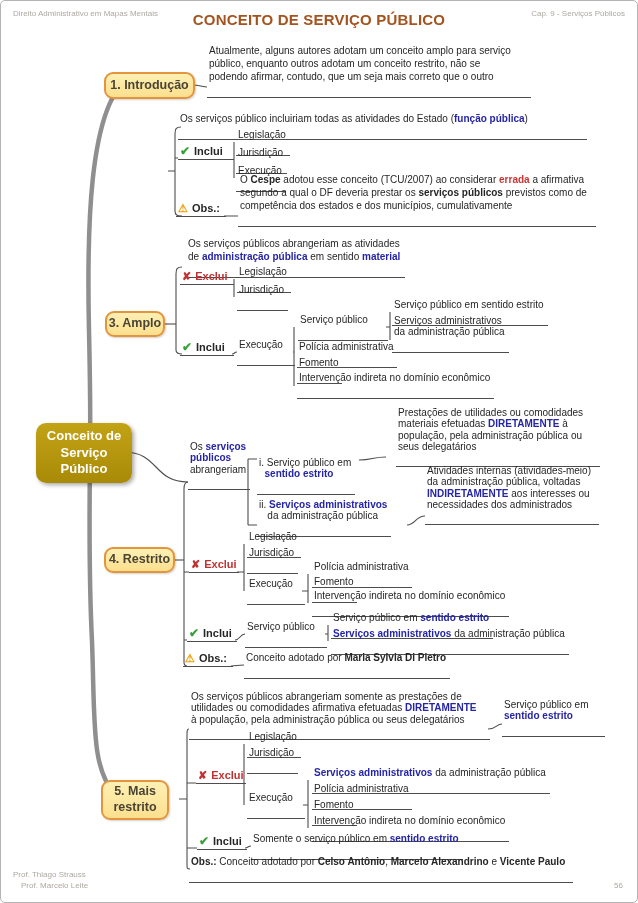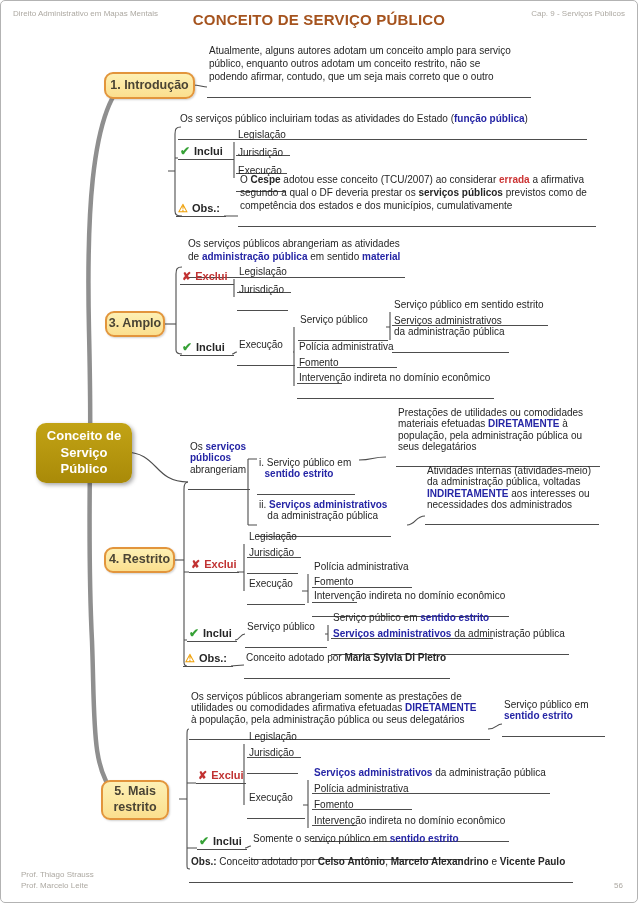--- a/index.html
+++ b/index.html
@@ -157,17 +157,17 @@
   <div class="lbl" style="left:311px;top:781px;"><span>Polícia administrativa</span></div>
   <div class="lbl" style="left:311px;top:797px;"><span>Fomento</span></div>
   <div class="lbl" style="left:311px;top:813px;"><span>Intervenção indireta no domínio econômico</span></div>
   <div class="tag" style="left:196px;top:833px;width:44px;">
     <span class="check">✔</span>
     <span>Inclui</span>
   </div>
   <div class="lbl" style="left:250px;top:831px;"><span>Somente o serviço público em </span><span class="blue">sentido estrito</span></div>
   <div class="lbl" style="left:188px;top:854px;width:378px;"><span class="b">Obs.:</span><span> Conceito adotado por </span><span class="b">Celso Antônio</span><span>, </span><span class="b">Marcelo Alexandrino</span><span> e </span><span class="b">Vicente Paulo</span></div>
 
-  <div class="ftr" style="left:20px;top:869px;">Prof. Thiago Strauss</div>
+  <div class="ftr" style="left:12px;top:869px;">Prof. Thiago Strauss</div>
   <div class="ftr" style="left:12px;top:880px;padding-left:8px;">Prof. Marcelo Leite</div>
   <div class="ftr" style="right:14px;top:880px;">56</div>
 
 </div>
 
 </body></html>

